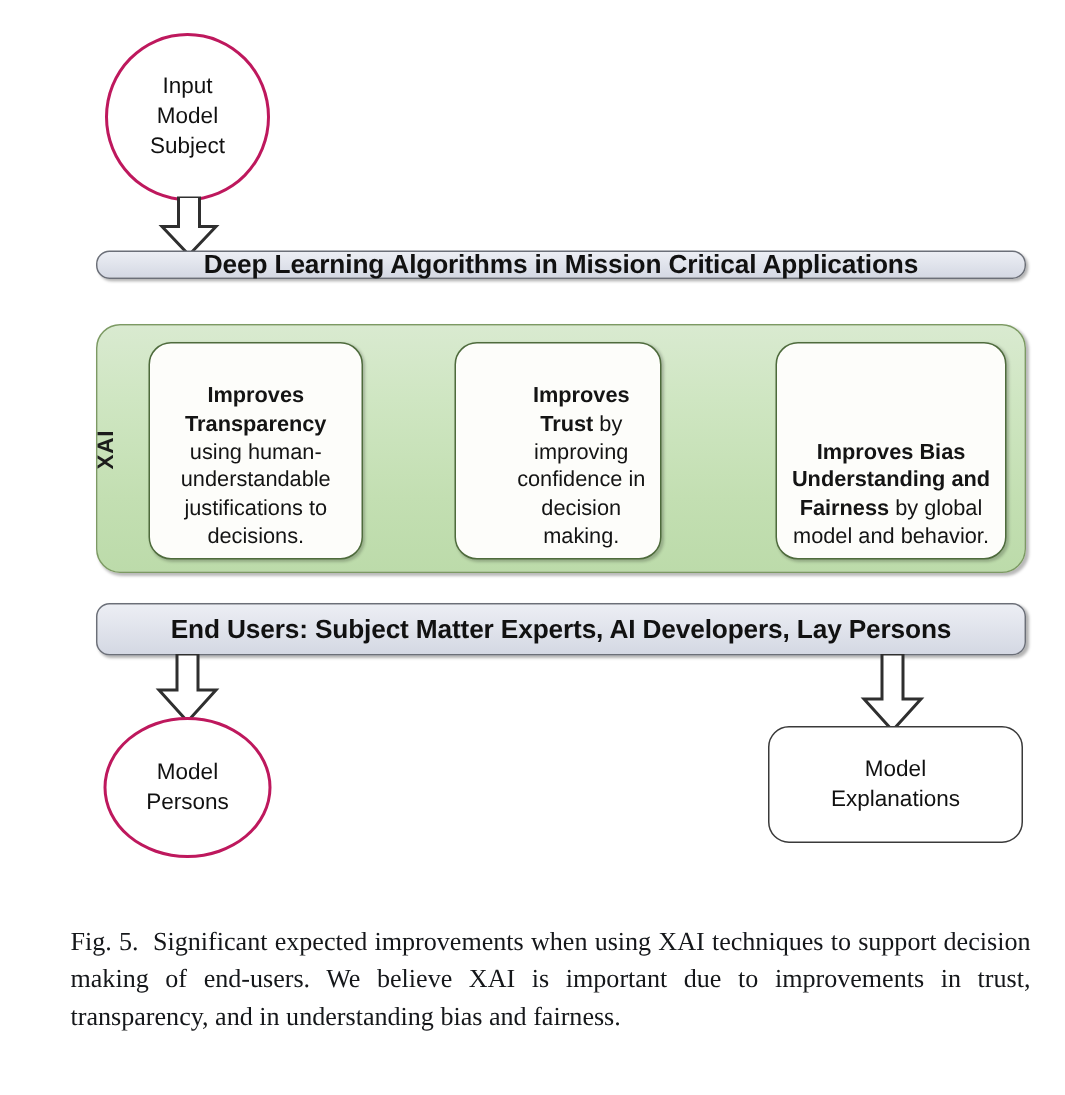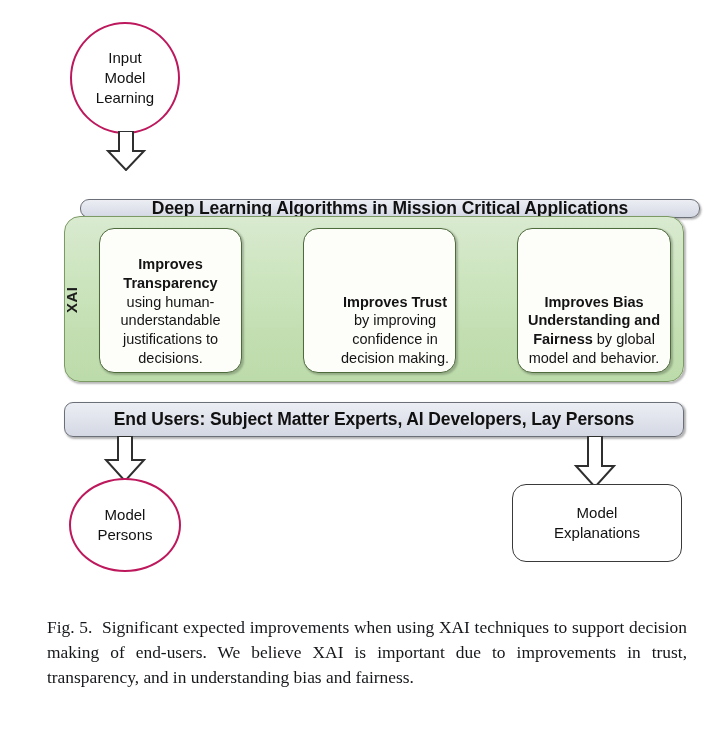--- a/index.html
+++ b/index.html
@@ -39,21 +39,21 @@
     border:1.4px solid #6b6f78;
     border-radius:9px;
     background:linear-gradient(to bottom,#eceef4 0%,#e2e5ed 42%,#d4d8e3 100%);
     display:flex;align-items:center;justify-content:center;
     font-weight:700;
     font-size:17.5px;
     letter-spacing:-0.1px;
     color:#111;
     box-shadow:1.5px 1.5px 2px rgba(0,0,0,0.30);
   }
-  #dl-banner{left:80px;top:167px;width:620px;height:19px;margin-top:32px;}
+  #dl-banner{left:64px;top:167px;width:620px;height:19px;}
   #endusers-banner{left:64px;top:402px;width:620px;height:35px;}
 
   
   #xai-panel{
     left:64px;top:216px;width:620px;height:166px;
     border:1.4px solid #7c9a63;
     border-radius:16px;
     background:linear-gradient(to bottom,#d9ead0 0%,#cfe6c2 30%,#c3dfb2 70%,#bcdbaa 100%);
     box-shadow:1.5px 1.5px 2px rgba(0,0,0,0.28);
   }
@@ -76,21 +76,21 @@
     display:flex;align-items:flex-end;justify-content:center;
     text-align:center;
     font-size:14.5px;
     line-height:1.30;
     padding:4px 6px;
     color:#141414;
     box-shadow:1.2px 1.2px 2px rgba(0,0,0,0.22);
     top:228px;height:145px;
   }
   #xbox-1{left:99px;width:143px;}
-  #xbox-2{left:303px;width:153px;padding-left:37px;}
+  #xbox-2{left:303px;width:138px;padding-left:37px;}
   #xbox-3{left:517px;width:154px;}
   .xbox b{font-weight:700;}
 
   
   #model-expl-node{
     left:512px;top:484px;width:170px;height:78px;
     border:1.6px solid #3a3a3a;
     border-radius:14px;
     background:#ffffff;
     display:flex;align-items:center;justify-content:center;
@@ -118,21 +118,21 @@
 </style>
 </head>
 <body>
 
 <div id="figure">
 
   <div class="node ellipse" id="input-node">
     <div>
       <div>Input</div>
       <div>Model</div>
-      <div>Learning</div>
+      <div>Subject</div>
     </div>
   </div>
 
   <div class="arrow" id="arrow-top">
     <svg viewBox="0 0 42 40" width="42" height="40" aria-hidden="true">
       <polygon points="14,0 28,0 28,20 39,20 21,39 3,20 14,20" fill="#ffffff" stroke="#2f2f2f" stroke-width="2" stroke-linejoin="miter"></polygon>
     </svg>
   </div>
 
   <div class="node banner" id="dl-banner">

